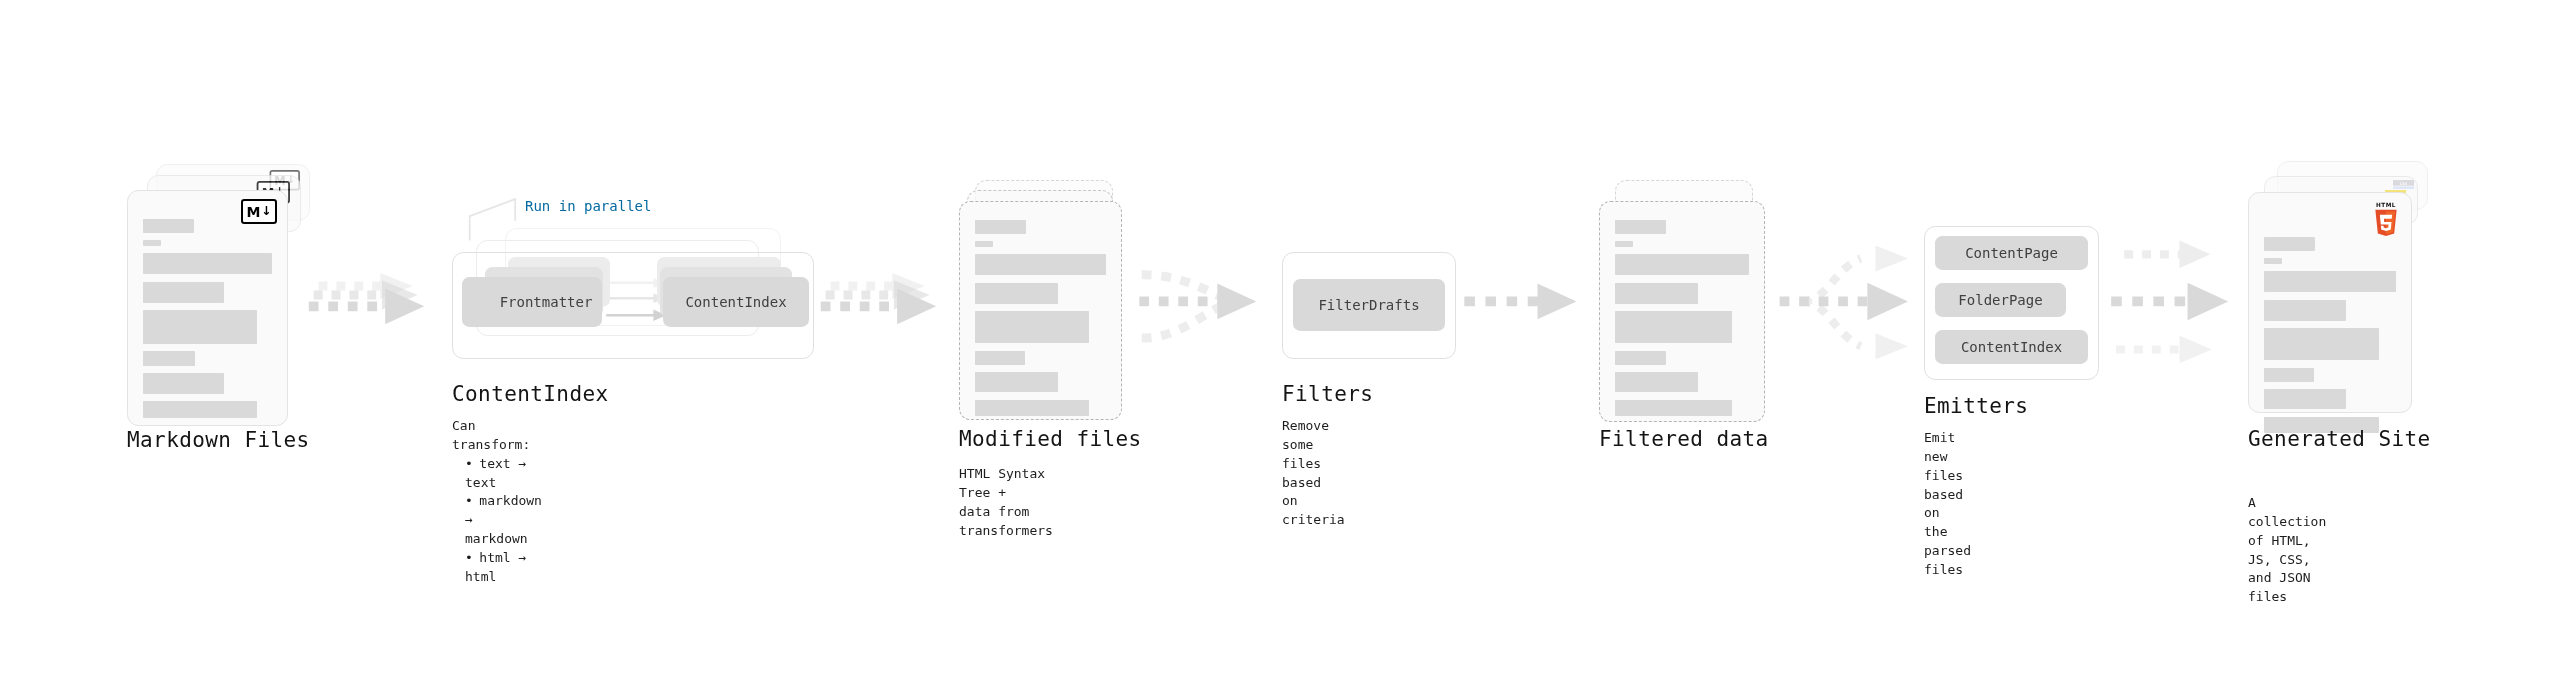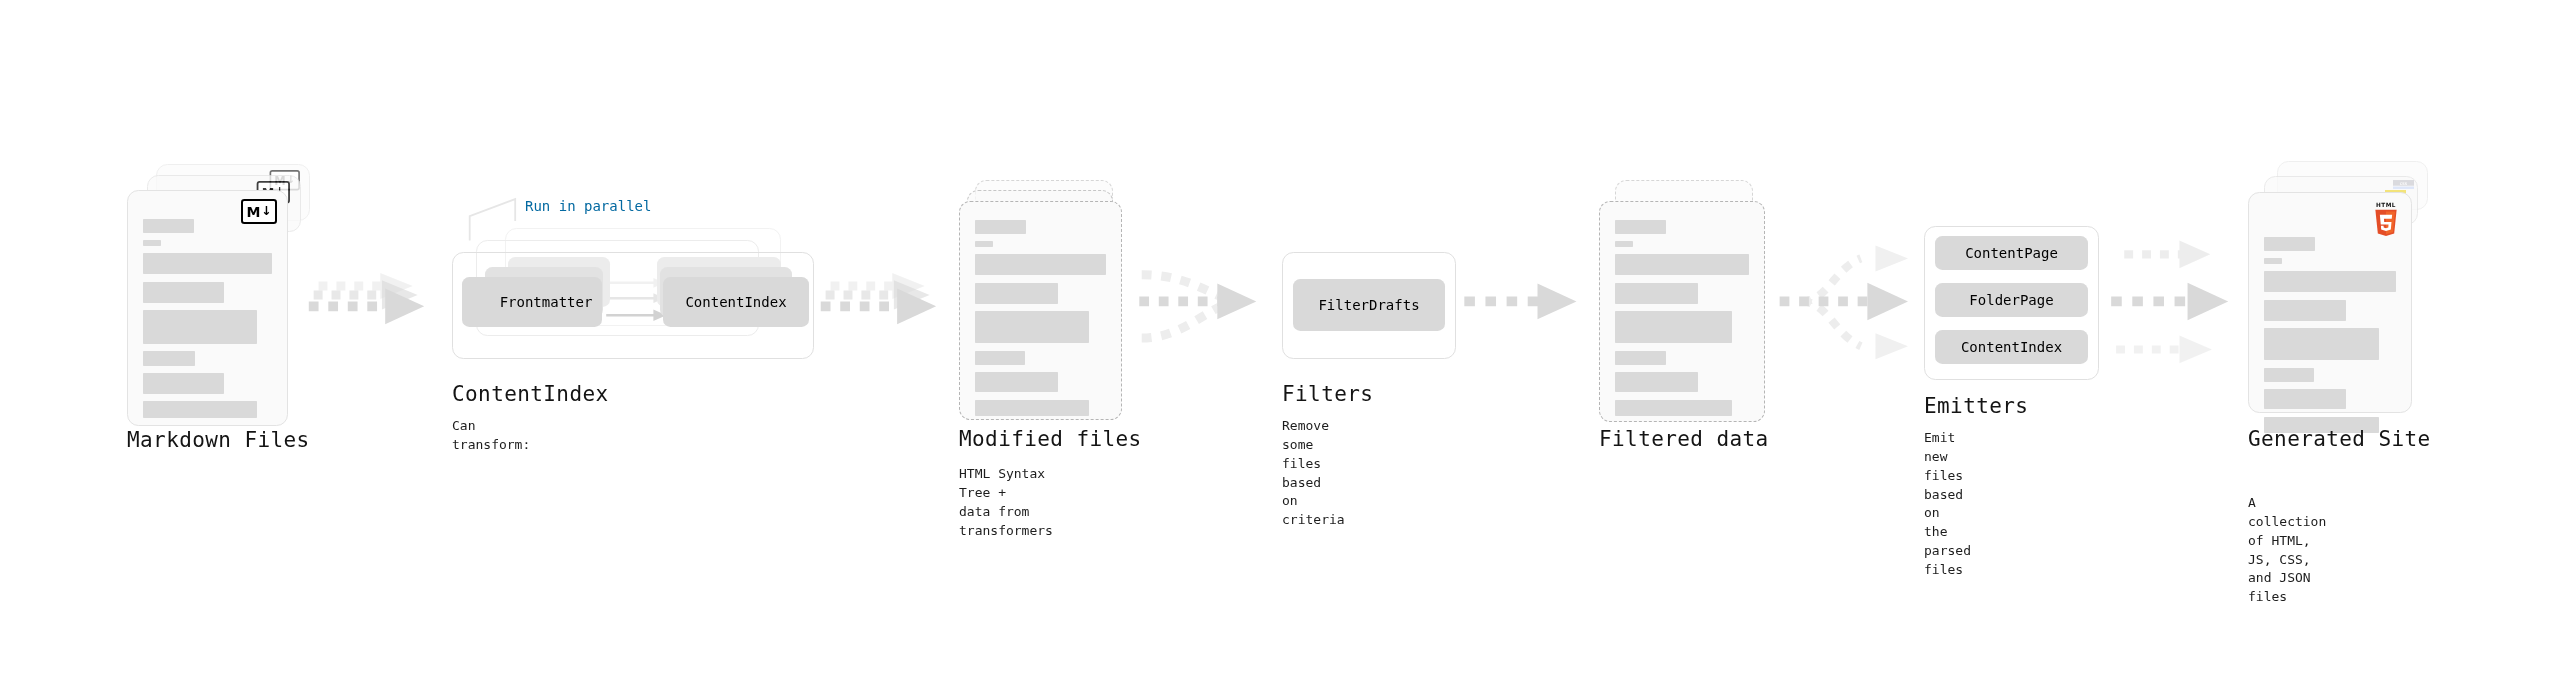--- a/index.html
+++ b/index.html
@@ -144,21 +144,21 @@
   .group.g3 { border-color: #f2f2f2; }
 
   .chip {
     position: absolute;
     background: #d9d9d9;
     border-radius: 7.3px;
     display: flex;
     align-items: center;
     justify-content: center;
     font-size: 14px;
-    color: #000000;
+    color: #404040;
     white-space: nowrap;
     box-sizing: border-box;
     font-family: "DejaVu Sans Mono", "Liberation Mono", monospace;
   }
   .chip.gh1 { background: #e2e2e2; }
   .chip.gh2 { background: #ececec; }
 
   .parallel-label {
     position: absolute;
     font-size: 14px;
@@ -323,20 +323,25 @@
     <div class="chip gh2" style="left:657px; top:257px; width:124px; height:50px;"></div>
     <div class="chip gh1" style="left:660px; top:267px; width:132px; height:50px;"></div>
     <div class="chip" style="left:663px; top:277px; width:146px; height:50px;">ContentIndex</div>
 
     <div class="parallel-label" style="left:525px; top:198px;">Run in parallel</div>
 
     <div class="title" style="left:452px; top:382px;">ContentIndex</div>
 
     <div class="bullets" style="left:452px; top:417px;">
       <span class="lead">Can transform:</span>
+      <ul>
+        <li>text → text</li>
+        <li>markdown → markdown</li>
+        <li>html → html</li>
+      </ul>
     </div>
   </div>
 
   <div class="stage" style="left:0;">
     <div class="stack" style="left:959px; top:180px;">
       <div class="card dashed ghost2" style="left:16.3px; top:0; width:138px; height:49px;"></div>
       <div class="card dashed ghost1" style="left:8.1px; top:9.8px; width:146px; height:49px;"></div>
       <div class="card dashed" style="left:0; top:21px; width:163px; height:219px;">
         <div class="bars" style="top:18px;">
           <div class="bar" style="width:51px; height:14px;"></div>
@@ -382,21 +387,21 @@
       </div>
     </div>
 
     <div class="title" style="left:1599px; top:427px;">Filtered data</div>
   </div>
 
   <div class="stage" style="left:0;">
     <div class="group" style="left:1924px; top:226px; width:175px; height:154px; border-color:#e0e0e0; background:#ffffff;"></div>
 
     <div class="chip" style="left:1935px; top:236px; width:153px; height:34px;">ContentPage</div>
-    <div class="chip" style="left:1935px; top:283px; width:153px; height:34px;">FolderPage</div>
+    <div class="chip" style="left:1935px; top:283px; width:131px; height:34px;">FolderPage</div>
     <div class="chip" style="left:1935px; top:330px; width:153px; height:34px;">ContentIndex</div>
 
     <div class="title" style="left:1924px; top:394px;">Emitters</div>
     <div class="subtitle" style="left:1924px; top:429px;">Emit new files based on
 the parsed files</div>
   </div>
 
   <div class="stage" style="left:0;">
     <div class="stack" style="left:2248px; top:161px;">
 

